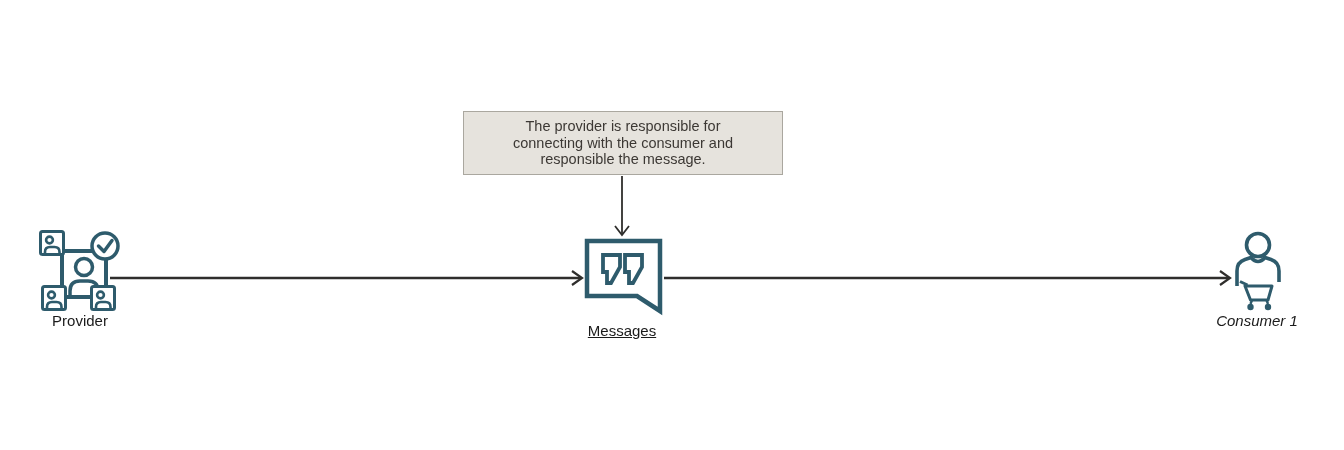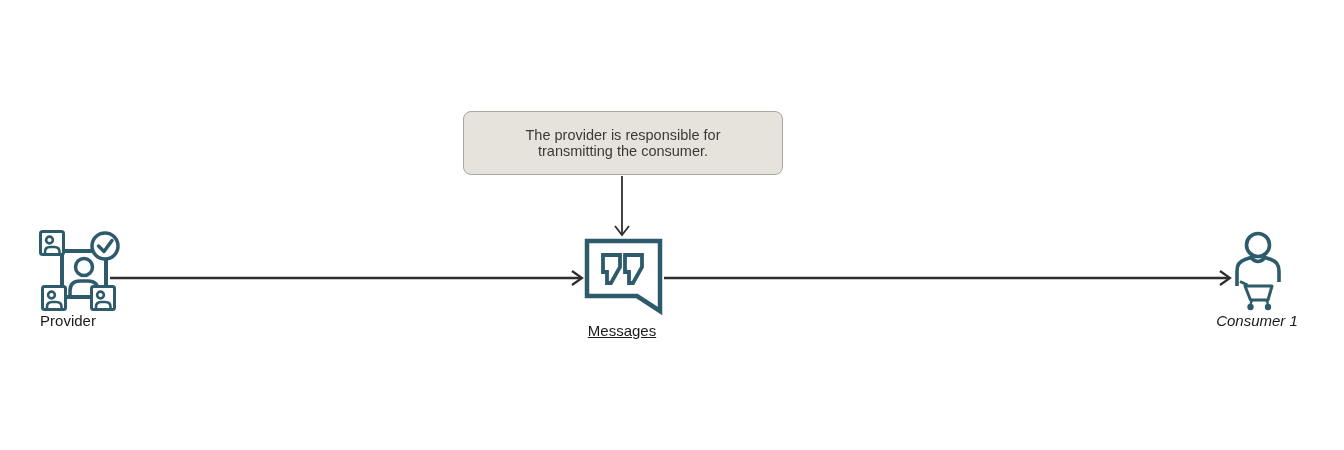--- a/index.html
+++ b/index.html
@@ -10,46 +10,47 @@
     font-family:"Liberation Sans", sans-serif;
     overflow:hidden;
   }
   .abs{position:absolute;}
   
   .annotation{
     left:463px;top:111px;width:320px;height:64px;
     box-sizing:border-box;
     background:#e6e3dd;
     border:1px solid #aaa79f;
-    border-radius:8px;
+    border-radius:0;
     display:flex;flex-direction:column;justify-content:center;
     text-align:center;
     color:#3c3834;
     font-size:14.5px;line-height:16.5px;
   }
   
   .node-label{
     text-align:center;
     color:#1b1b1b;
     font-size:15px;line-height:18px;
     white-space:nowrap;
   }
-  .lbl-provider{left:8px;top:312px;width:120px;}
+  .lbl-provider{left:20px;top:312px;width:120px;}
   .lbl-messages{left:562px;top:322px;width:120px;text-decoration:underline;}
   .lbl-consumer{left:1192px;top:312px;width:130px;font-style:italic;}
   svg{display:block;}
 </style>
 </head>
 <body>
 
 <div class="canvas">
 
   <div class="abs annotation">
     <div>The provider is responsible for</div>
-    <div>transmitting the consumer.</div>
+    <div>connecting with the consumer and</div>
+    <div>responsible the message.</div>
   </div>
 
   <svg class="abs" style="left:612px;top:176px;" width="20" height="62">
     <line x1="10" y1="0" x2="10" y2="58" stroke="#2f2e2c" stroke-width="1.8"></line>
     <polyline points="3,50 10,59 17,50" fill="none" stroke="#2f2e2c" stroke-width="1.8"></polyline>
   </svg>
 
   <svg class="abs" style="left:36px;top:227px;" width="84" height="86" viewBox="0 0 84 86">
     <defs>
       <symbol id="pframe" viewBox="0 0 26 26">

